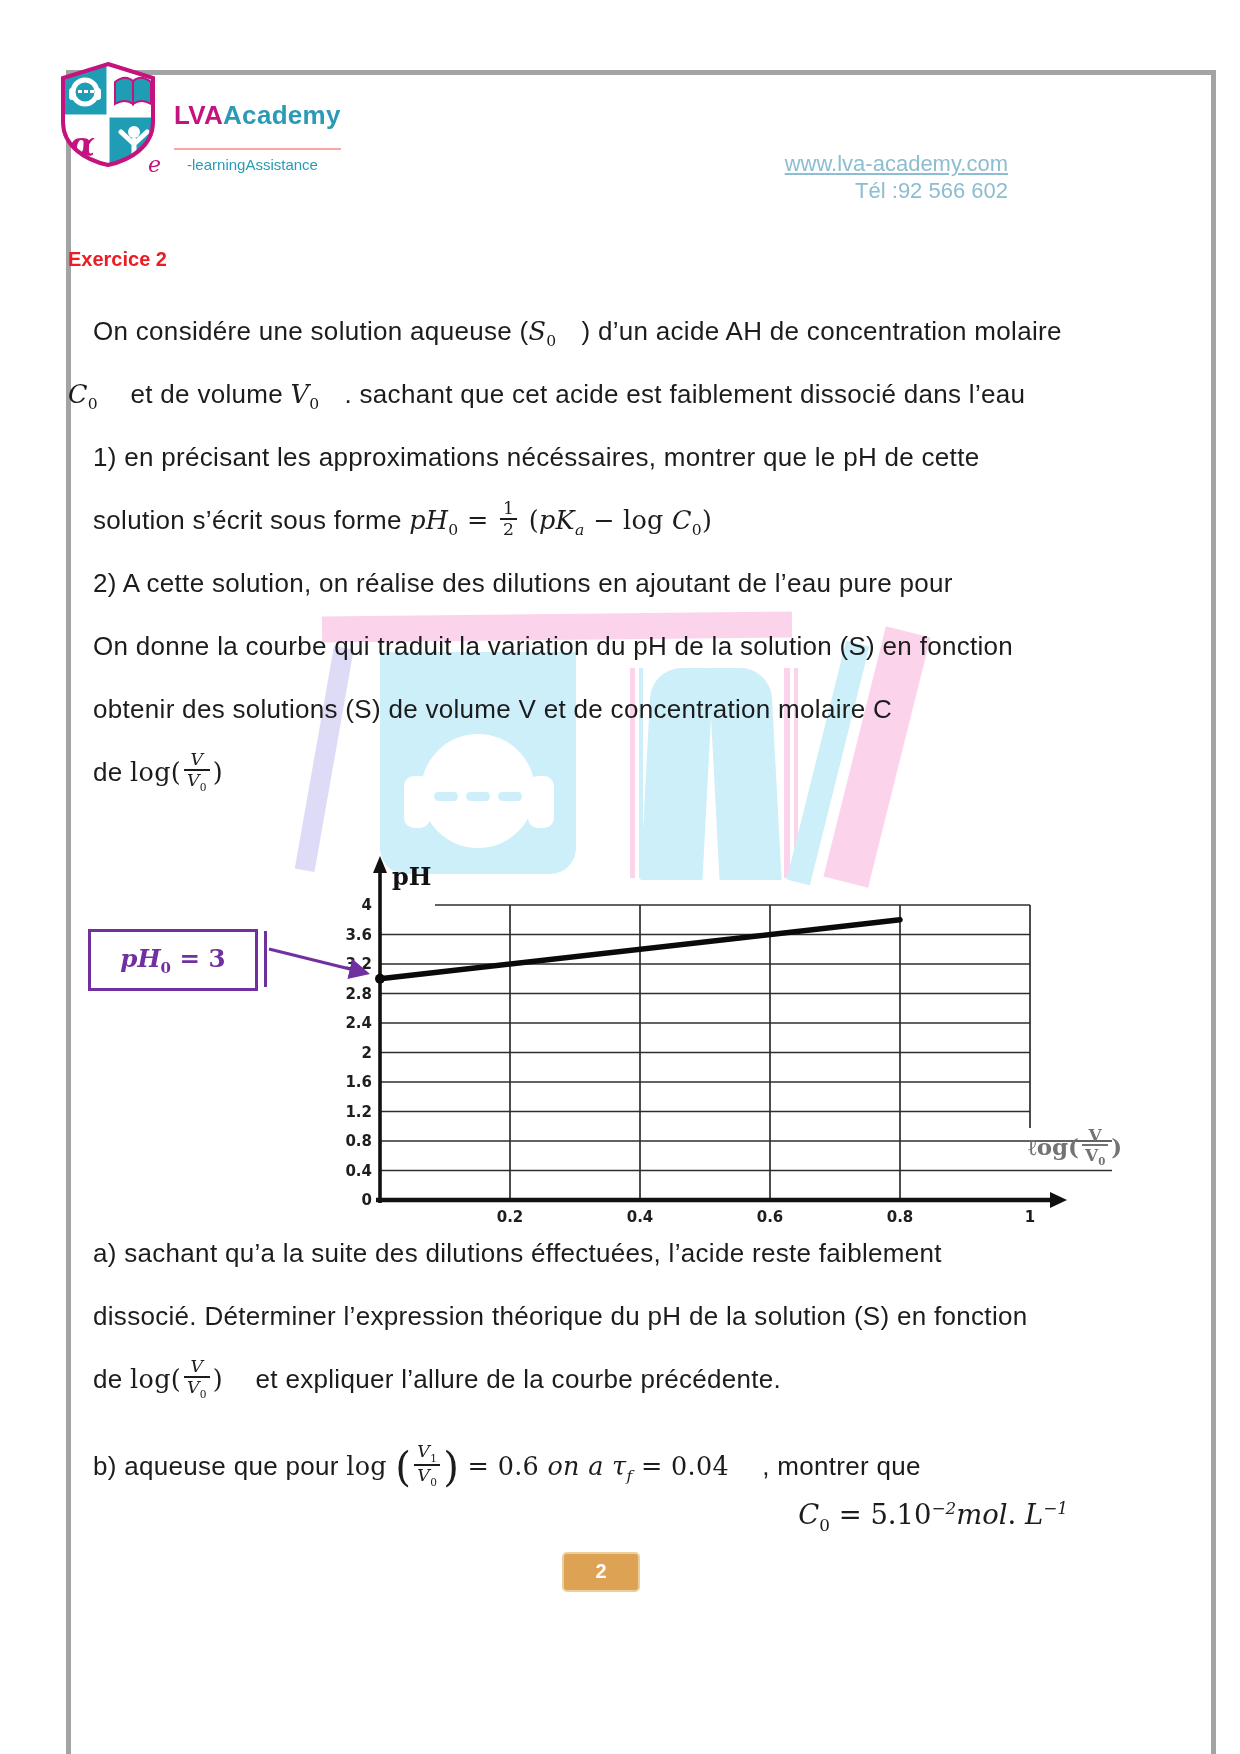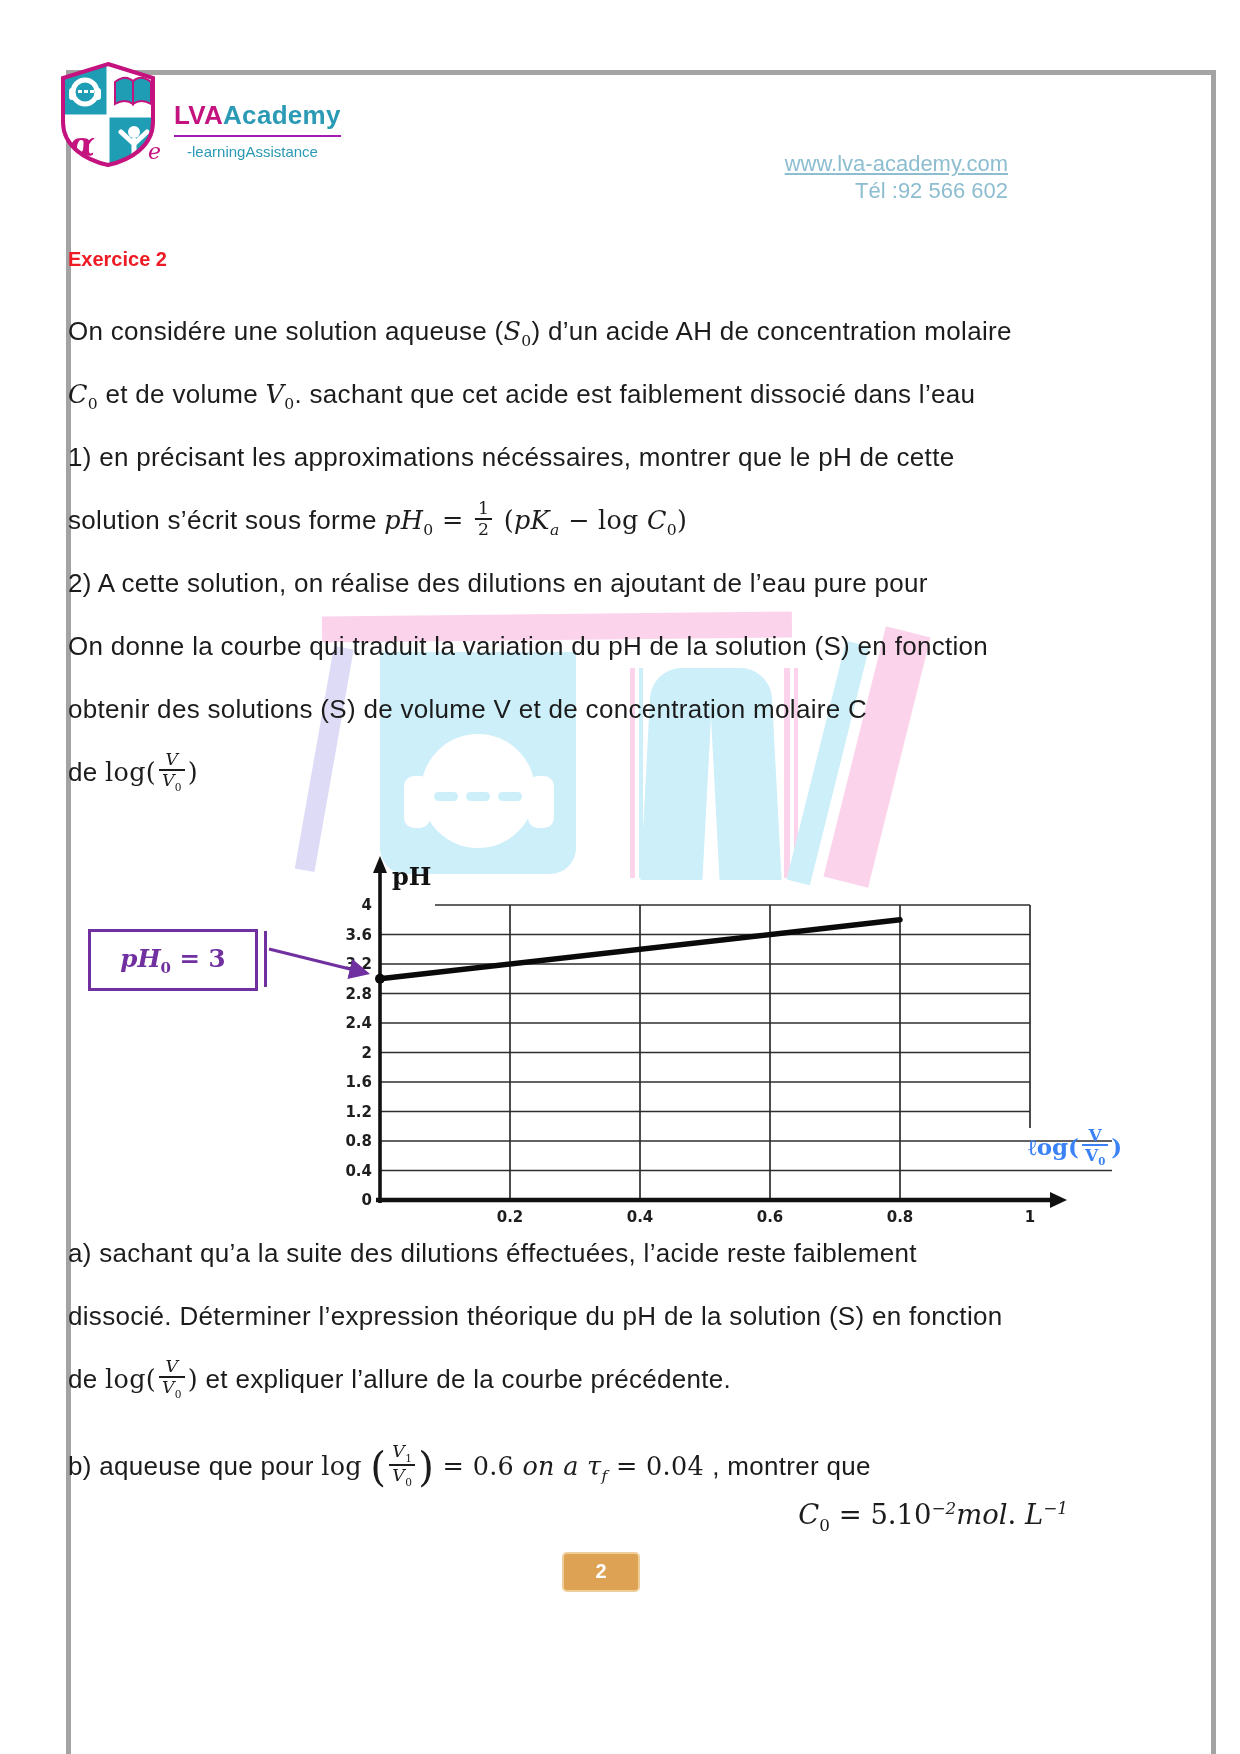--- a/index.html
+++ b/index.html
@@ -23,56 +23,56 @@
   .wm-stripe{top:668px;height:210px;}
   .wm-s1{left:630px;width:5px;background:#fbd4ec;}
   .wm-s2{left:639px;width:4px;background:#cdeffa;}
   .wm-s3{left:784px;width:6px;background:#fbd4ec;}
   .wm-s4{left:794px;width:4px;background:#fbd4ec;}
   .wm-cd{left:816px;top:640px;width:24px;height:246px;background:#cdeffa;transform:rotate(14deg);}
   .wm-pd{left:854px;top:628px;width:46px;height:258px;background:#fbd4ec;transform:rotate(14deg);}
   
   .logo-svg{position:absolute;left:55px;top:60px;z-index:2;}
   .logo-text{position:absolute;left:174px;top:100px;z-index:2;}
-  .logo-title{display:inline-block;border-bottom:2px solid #a21caf;padding-bottom:4px;
+  .logo-title{display:inline-block;border-bottom:2px solid #fca5a5;padding-bottom:17px;
               font-size:26px;font-weight:bold;letter-spacing:0.3px;}
   .logo-title .lva{color:#c4137e;} .logo-title .acad{color:#2a9ab5;font-weight:600;}
   .logo-sub{font-size:15px;color:#2a9ab5;}
   .logo-sub .e{font-family:"DejaVu Serif",serif;font-style:italic;color:#c4137e;font-size:22px;
                position:relative;left:-26px;top:2px;}
   .contact{position:absolute;right:232px;top:150px;z-index:2;text-align:right;
            color:#8cbdd0;font-size:22px;line-height:27px;}
   .contact a{color:#8cbdd0;text-decoration:underline;margin-top:32px;}
   
   .z{position:absolute;z-index:2;}
   #ex-title{left:68px;top:248px;font-size:20px;font-weight:bold;color:#ed1b24;}
   .lines{left:68px;width:1145px;font-size:26px;letter-spacing:0.3px;}
   #body-lines{top:300px;}
   #after-lines{top:1222px;}
   .tline{height:63px;line-height:63px;white-space:nowrap;}
   .tline.gap-top{margin-top:24px;}
-  .seg-t{font-family:"Liberation Sans",sans-serif;}
+  .seg-t{font-family:"Liberation Sans",sans-serif;margin-left:25px;}
   .seg-r{font-family:"DejaVu Serif",serif;font-size:0.98em;}
   .seg-i{font-family:"DejaVu Serif",serif;font-style:italic;font-size:0.98em;}
   sub.seg-sub,sub.seg-subi{font-family:"DejaVu Serif",serif;font-size:0.60em;}
   sub.seg-subi{font-style:italic;}
   sup.seg-sup{font-family:"DejaVu Serif",serif;font-style:italic;font-size:0.60em;}
   .seg-big{font-family:"DejaVu Serif",serif;font-size:1.55em;font-weight:300;vertical-align:-0.14em;}
   .frac{display:inline-flex;flex-direction:column;vertical-align:middle;text-align:center;
         font-size:0.68em;line-height:1.08;margin:0 3px;transform:translateY(-3px);}
   .frac .num{border-bottom:2px solid currentColor;padding:0 3px;}
   .frac .den{padding:0 3px;}
   #formula-line{left:68px;top:1498px;width:1000px;text-align:right;font-size:28px;}
   
   #chart{left:320px;top:852px;width:825px;height:400px;}
   .ytick,.xtick{font:bold 15px "DejaVu Sans",sans-serif;fill:#1e1e1e;}
   #ph-label{position:absolute;left:72px;top:10px;font-family:"DejaVu Serif",serif;
             font-weight:bold;font-size:24px;color:#111;}
   #xaxis-label{position:absolute;left:708px;top:276px;font-family:"DejaVu Serif",serif;
-               font-weight:bold;font-size:23px;color:#3b82f6;white-space:nowrap;}
+               font-weight:bold;font-size:23px;color:#737373;white-space:nowrap;}
   #xaxis-label .frac{font-size:17px;font-weight:bold;transform:translateY(-2px);}
   
   #ph0-box{left:88px;top:929px;width:164px;height:56px;border:3px solid #7030a0;
            text-align:center;line-height:54px;color:#7030a0;font-weight:bold;font-size:25px;
            font-family:"DejaVu Serif",serif;background:transparent;}
   #ph0-leader{left:264px;top:931px;width:3px;height:56px;background:#7030a0;}
   #ph0-arrow{left:266px;top:942px;}
   
   #page-badge{left:562px;top:1552px;width:74px;height:36px;background:#dda254;
               border:2px solid #eecf9b;border-radius:5px;color:#ffffff;font-weight:bold;

